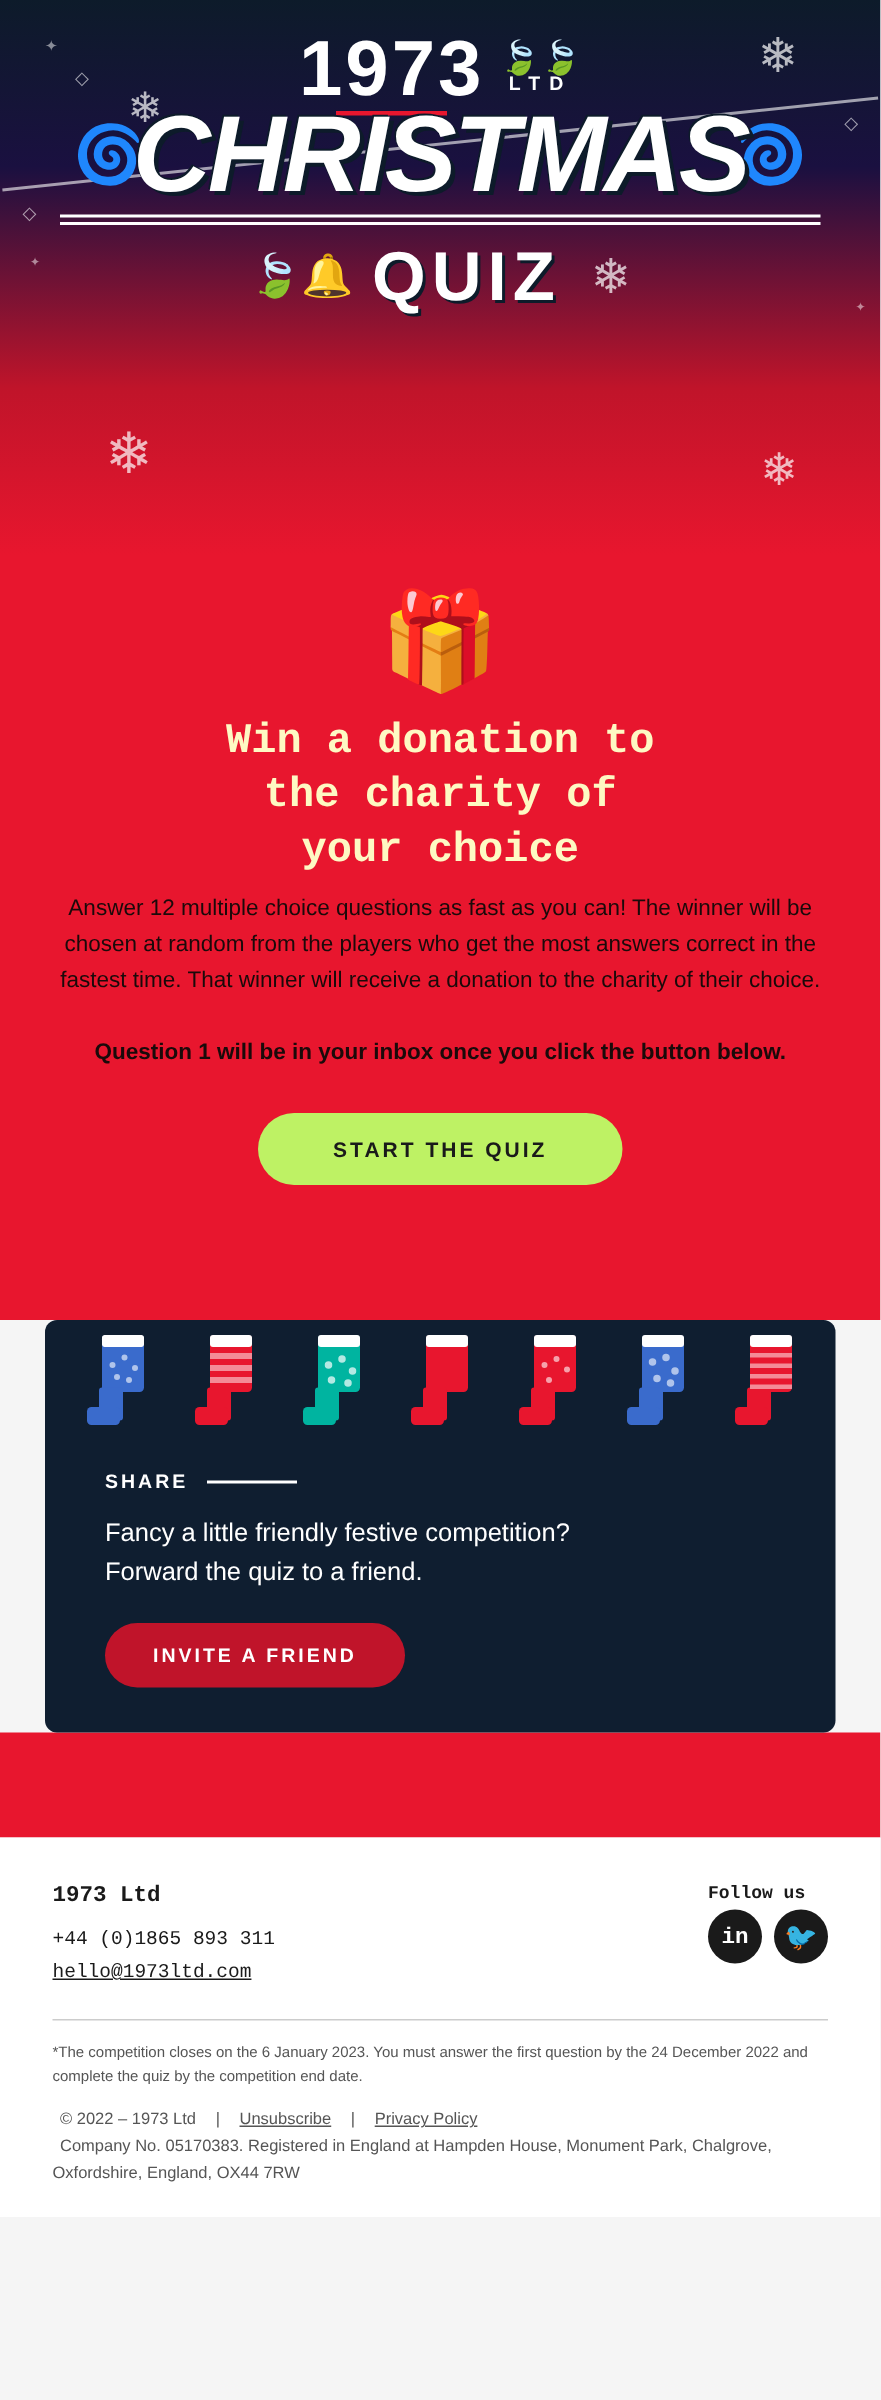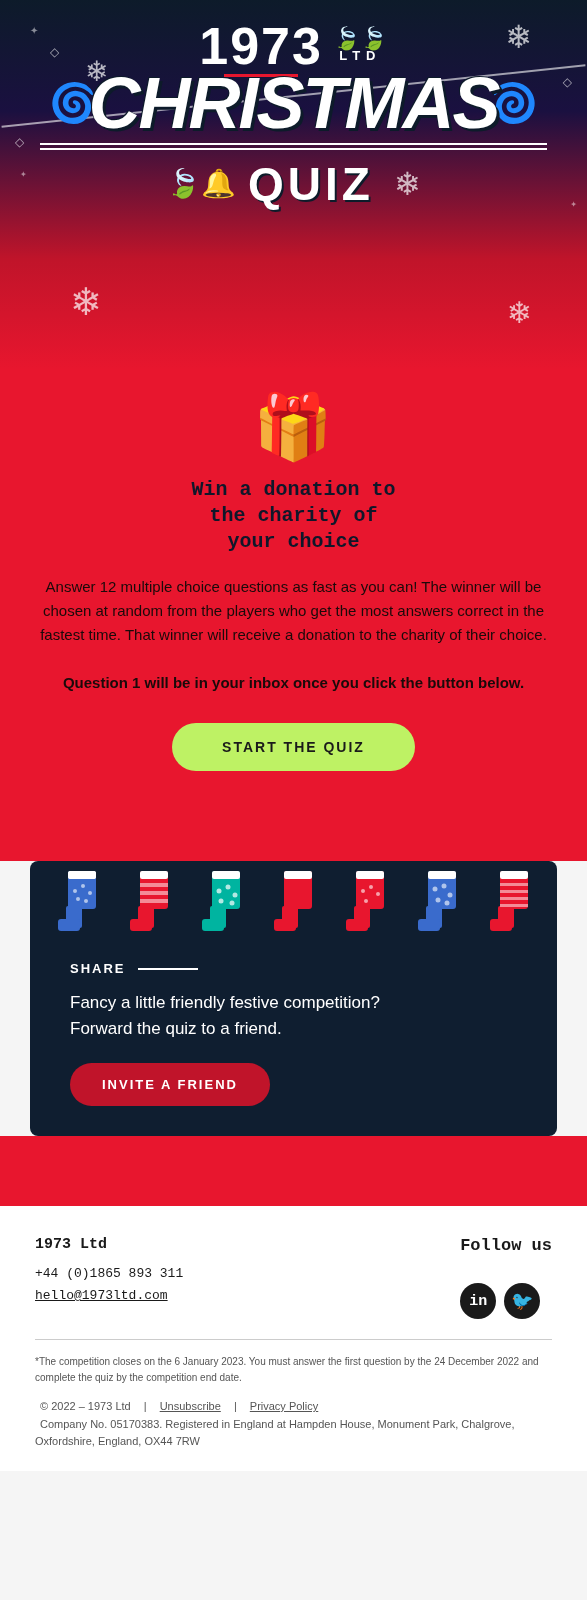--- a/index.html
+++ b/index.html
@@ -132,26 +132,26 @@
     }
 
     .gift-icon {
       font-size: 64px;
       margin-bottom: 12px;
       display: block;
       padding-top: 20px;
     }
 
     .win-heading {
-      color: #0f172a;
-      font-size: 20px;
+      color: #fef9c3;
+      font-size: 28px;
       font-weight: bold;
       font-family: 'Courier New', Courier, monospace;
       line-height: 1.3;
-      margin-bottom: 20px;
+      margin-bottom: 8px;
     }
 
     .description {
       color: #1a0a0a;
       font-size: 15px;
       line-height: 1.6;
       margin-bottom: 24px;
       font-family: Arial, sans-serif;
     }
 
@@ -283,23 +283,23 @@
     }
 
     .footer-contact {
       color: #1a1a1a;
       font-size: 13px;
       line-height: 1.7;
     }
 
     .footer-follow-label {
       color: #1a1a1a;
-      font-size: 17px;
-      font-weight: bold;
-      margin-bottom: 28px;
+      font-size: 12px;
+      font-weight: bold;
+      margin-bottom: 4px;
     }
 
     .social-icons {
       display: flex;
       gap: 8px;
     }
 
     .social-icon {
       width: 36px;
       height: 36px;

